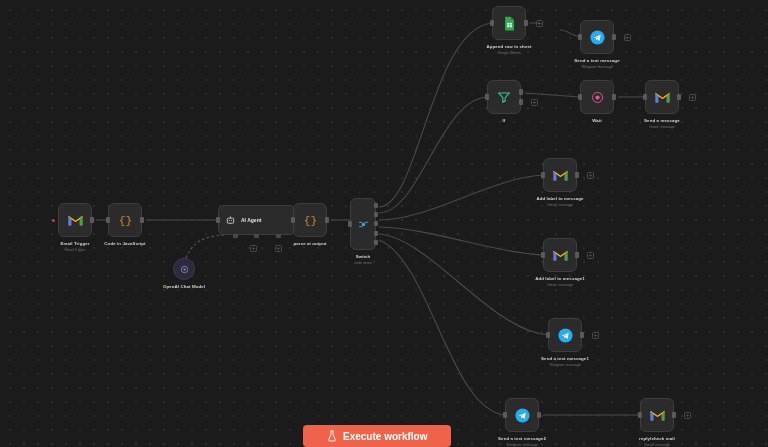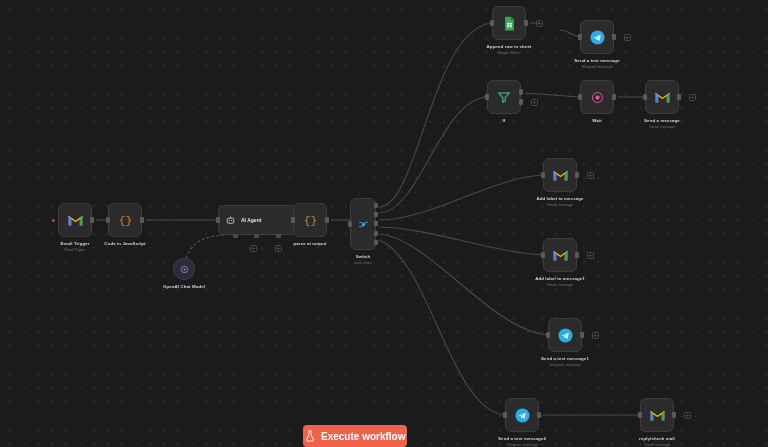--- a/index.html
+++ b/index.html
@@ -62,21 +62,21 @@
   .subplus { position:absolute; width:7px; height:7px; border:1px solid #4a4a4a;
     border-radius:1.5px; color:#666; font-size:6px; line-height:5.5px; text-align:center; }
 
   .swports { position:absolute; right:-3px; top:0; height:100%;
     display:flex; flex-direction:column; justify-content:space-evenly; }
   .swport { width:4px; height:5px; background:#5a5a5a; border-radius:1px; }
 
   #exec-btn {
     position:absolute; left:303px; top:425px;
     background:#f0634a; color:#fff; border:none; border-radius:4px;
-    padding:5px 2px; font-size:10px; font-weight:bold;
+    padding:5px 24px; font-size:10px; font-weight:bold;
     font-family:"Liberation Sans", sans-serif;
     display:flex; align-items:center; gap:6px; cursor:pointer;
   }
   .ic { display:block; }
 </style>
 </head>
 <body>
 
 <div id="canvas">
 

